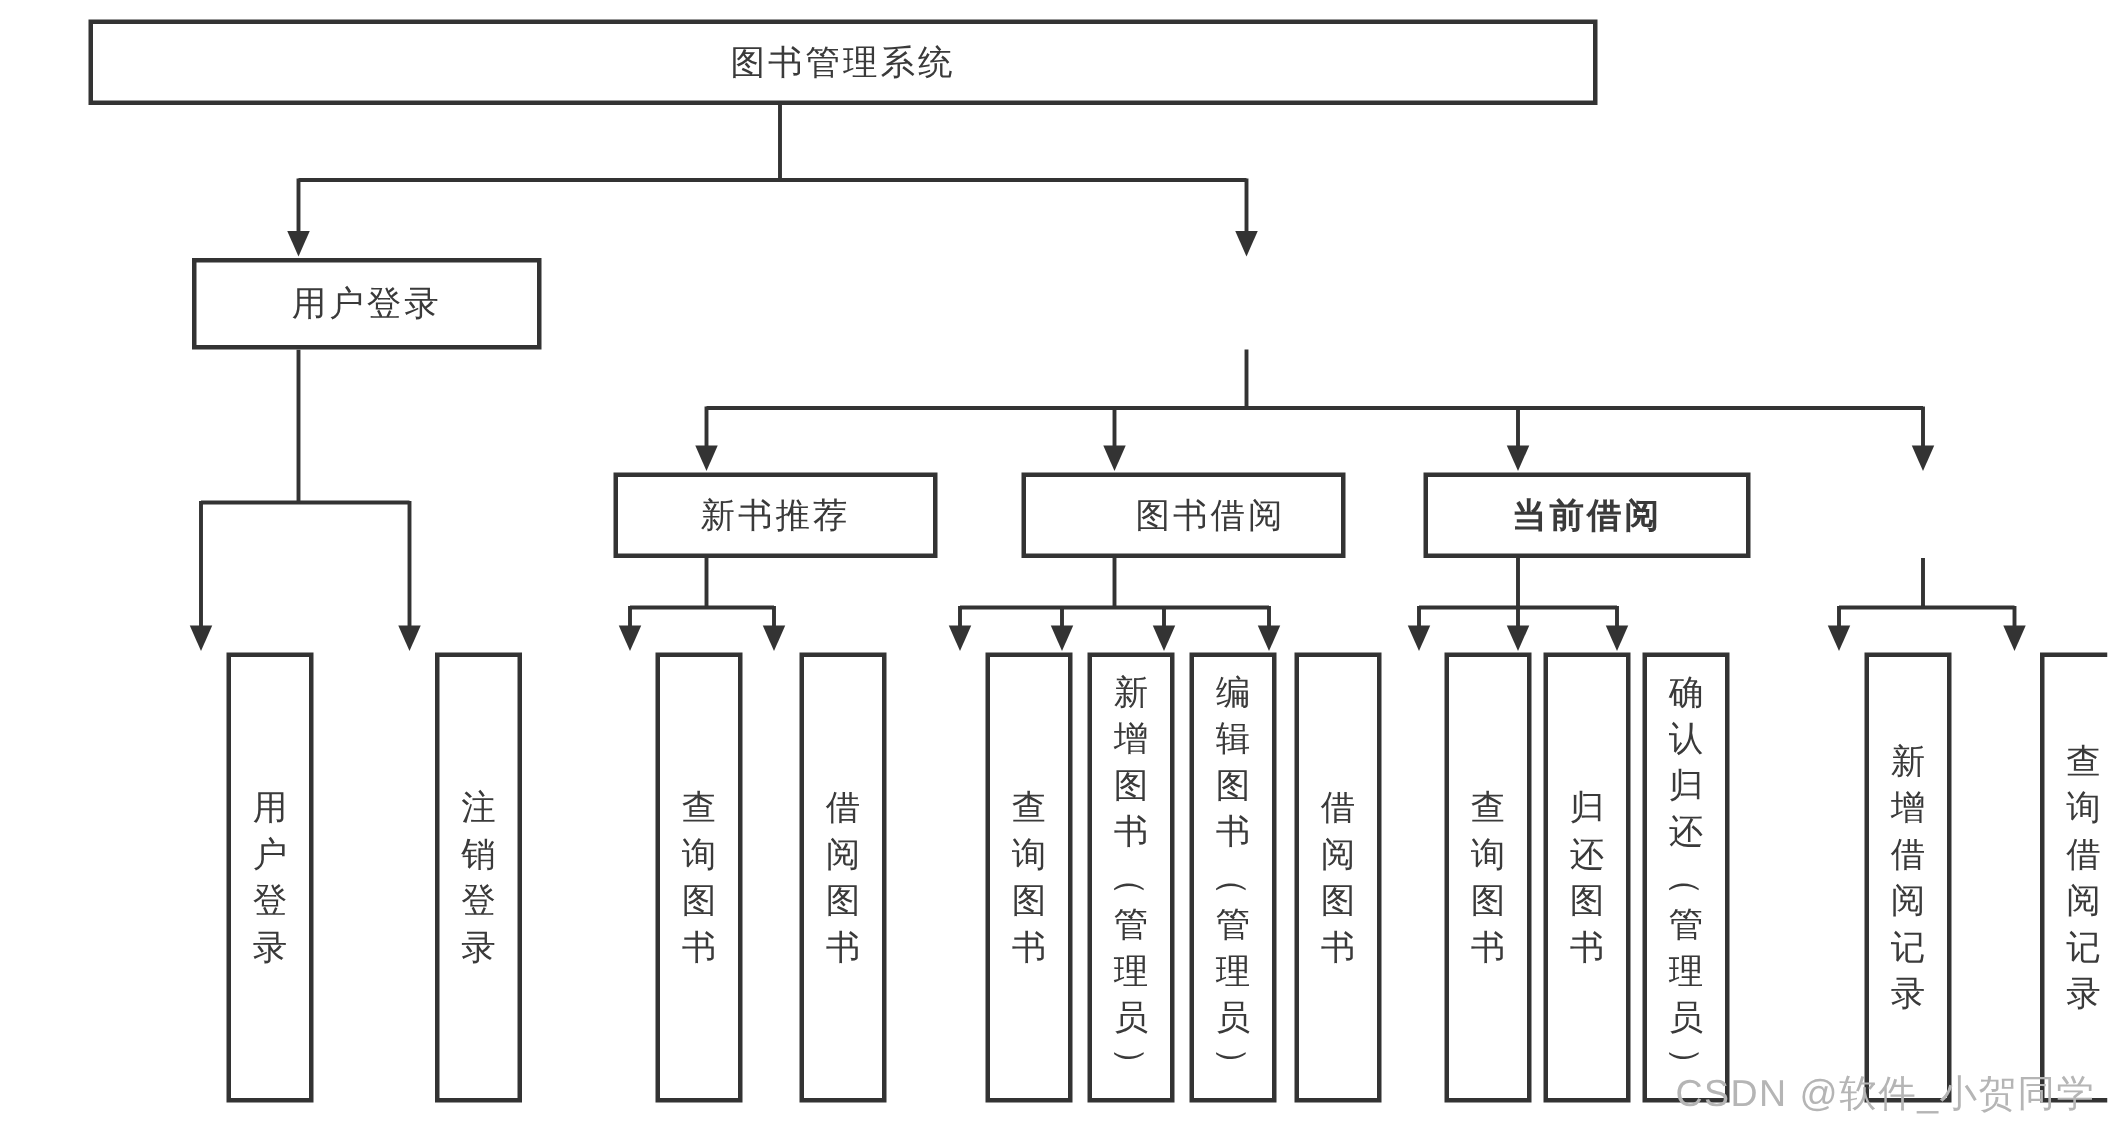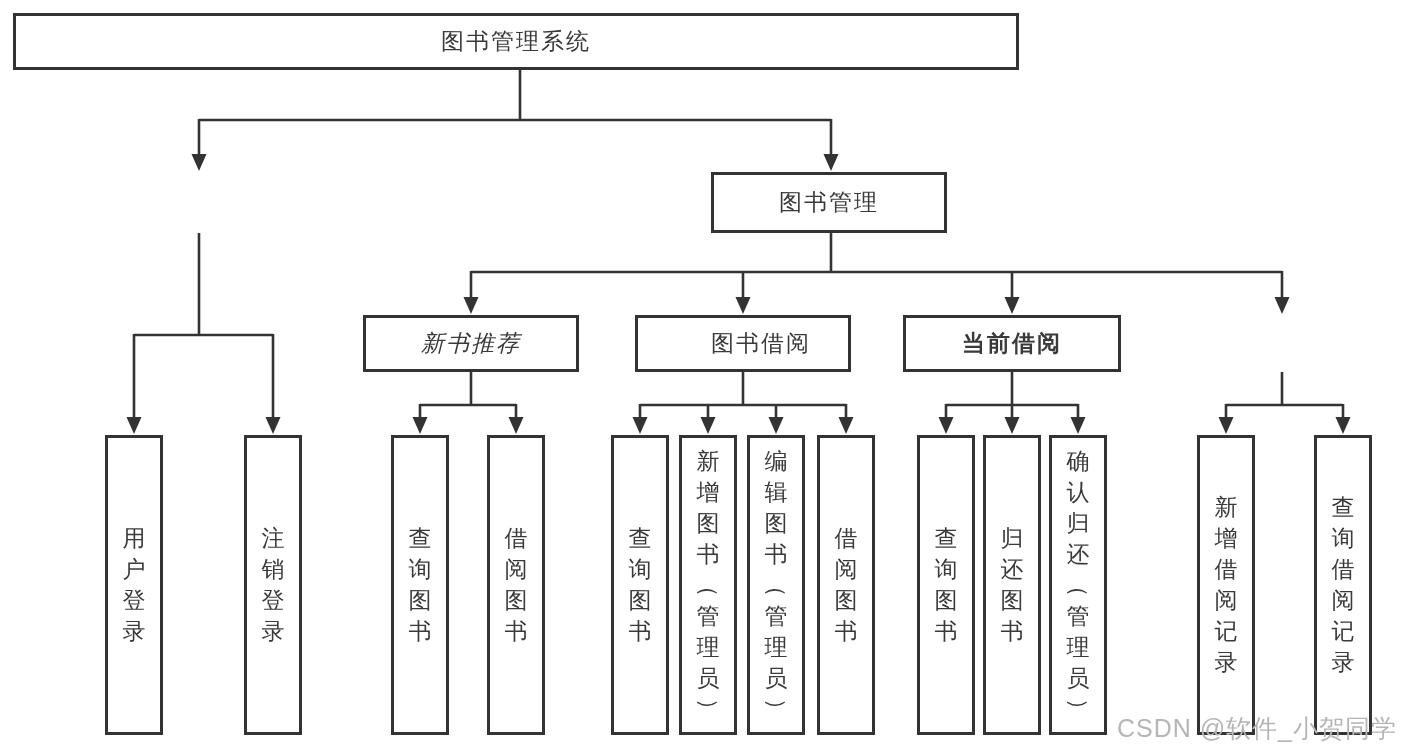--- a/index.html
+++ b/index.html
@@ -20,20 +20,21 @@
   .box{
     position:absolute;
     box-sizing:border-box;
     border:3px solid var(--line);
     background:var(--bg);
     color:var(--text);
     display:flex;align-items:center;justify-content:center;
     font-size:23px;
     letter-spacing:2px;
     z-index:2;
+    margin-left:46px;
   }
   .leaf{
     flex-direction:column;
     letter-spacing:0;
     font-size:23px;
     padding:4px 0;
   }
   .vchar{
     display:block;
     line-height:31px;
@@ -96,23 +97,23 @@
       <polygon points="938.5,417 953.5,417 946,434"></polygon>
       <polygon points="1004.5,417 1019.5,417 1012,434"></polygon>
       <polygon points="1070.5,417 1085.5,417 1078,434"></polygon>
       <polygon points="1218.5,417 1233.5,417 1226,434"></polygon>
       <polygon points="1335.5,417 1350.5,417 1343,434"></polygon>
     </g>
   </svg>
 
   <div class="box" style="left:13px;top:13px;width:1006px;height:57px;">图书管理系统</div>
 
-  <div class="box" style="left:711px;top:172px;width:236px;height:61px;">图书管理</div>
-
-  <div class="box" style="left:363px;top:315px;width:216px;height:57px;font-style:italic;">新书推荐</div>
+  <div class="box" style="left:82px;top:172px;width:233px;height:61px;">用户登录</div>
+
+  <div class="box" style="left:363px;top:315px;width:216px;height:57px;">新书推荐</div>
   <div class="box" style="left:635px;top:315px;width:216px;height:57px;padding-left:36px;">图书借阅</div>
   <div class="box" style="left:903px;top:315px;width:218px;height:57px;font-weight:bold;">当前借阅</div>
 
   <div class="box leaf" style="left:105px;top:435px;width:58px;height:300px;">
       <span class="vchar">用</span>
       <span class="vchar">户</span>
       <span class="vchar">登</span>
       <span class="vchar">录</span>
     </div>
   <div class="box leaf" style="left:244px;top:435px;width:58px;height:300px;">

